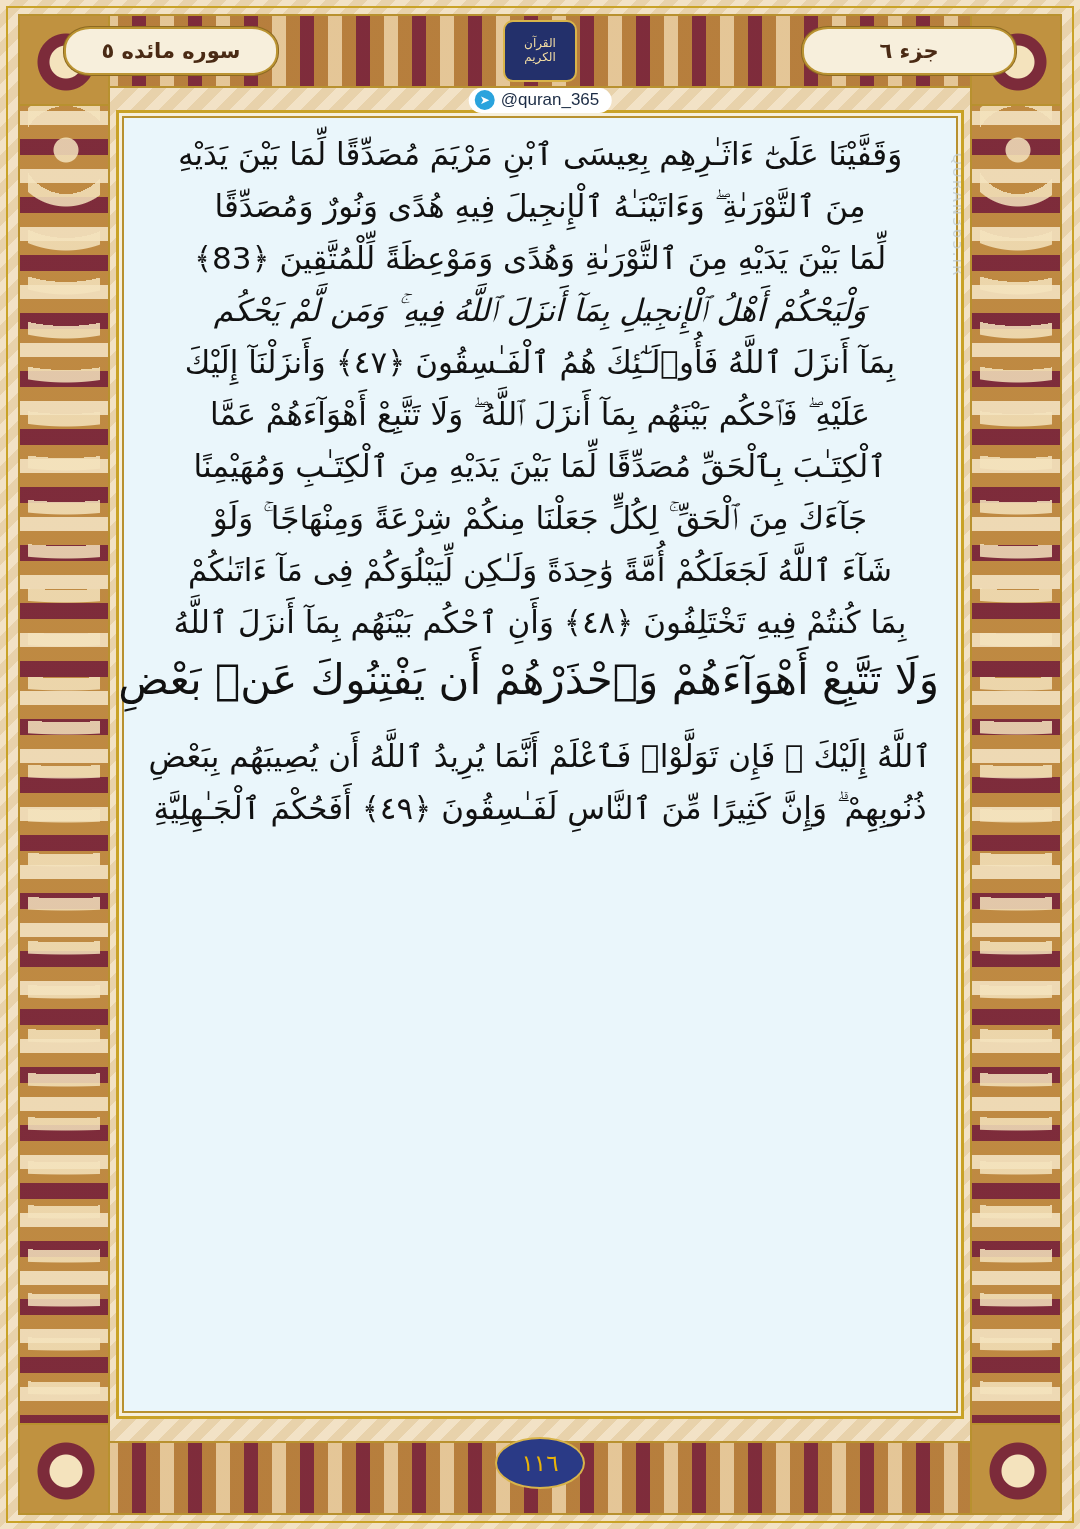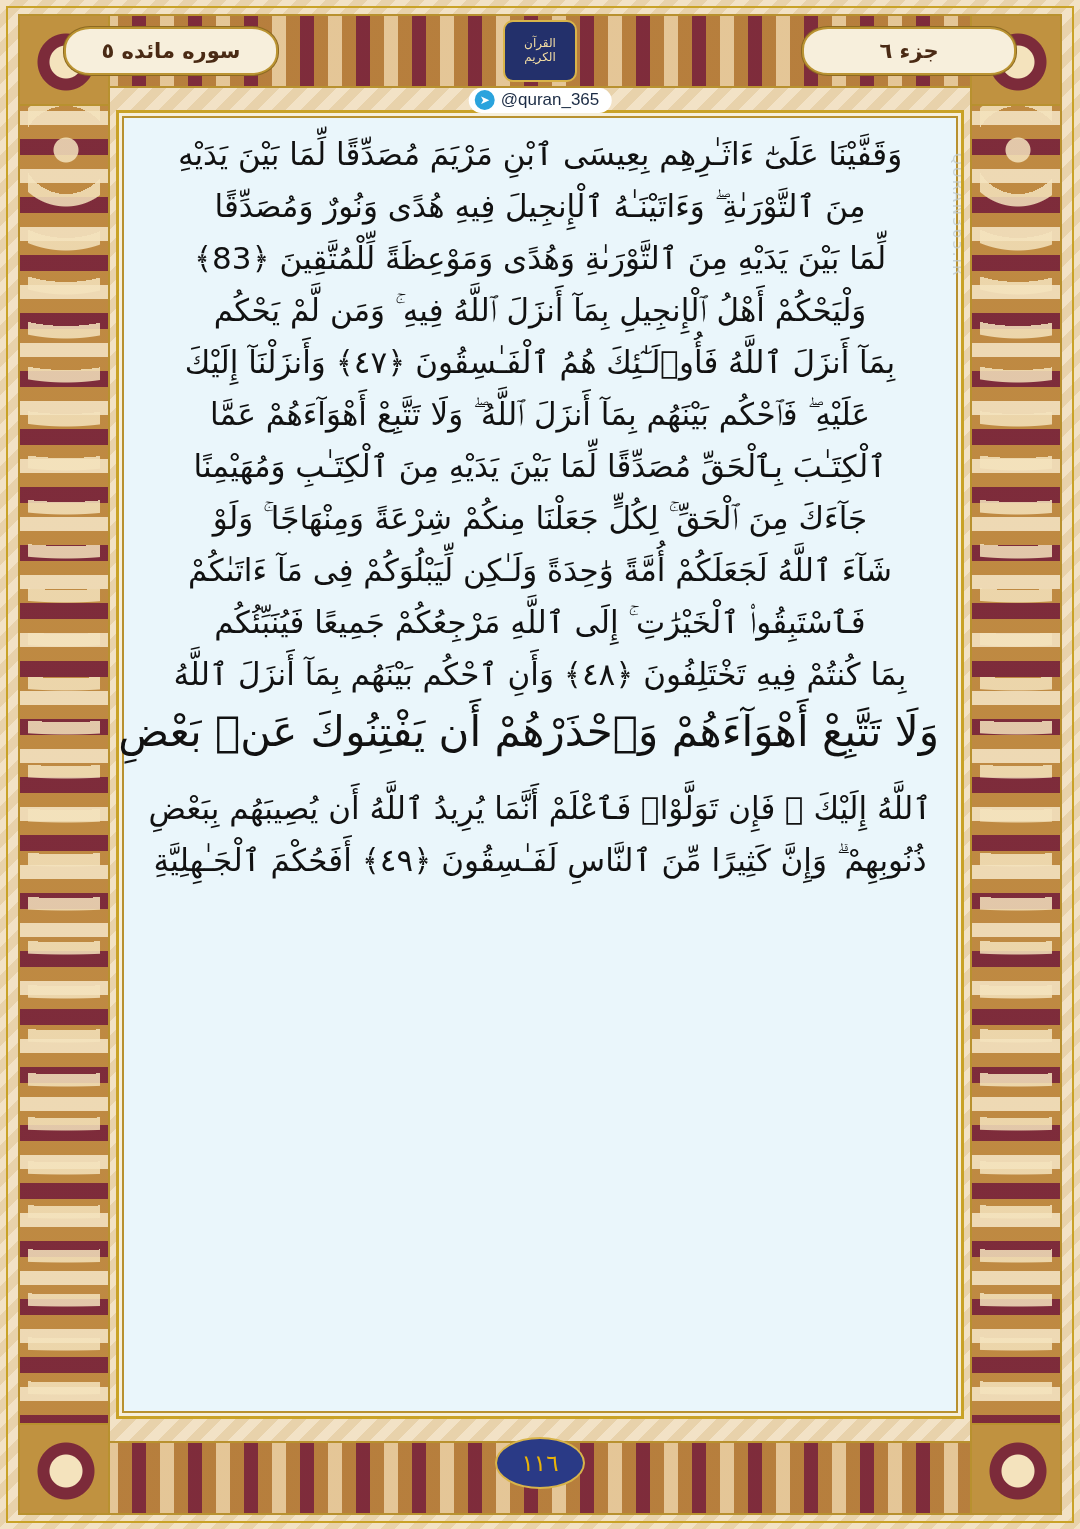--- a/index.html
+++ b/index.html
@@ -297,27 +297,26 @@
     <span class="tg-badge">➤</span>
     <span>@quran_365</span>
   </div>
 
   <div class="text-panel">
     <div class="watermark">QURAN365.IR</div>
     <div class="ayah-lines">
         <div class="ayah-line" style="font-size: 31px;">وَقَفَّيْنَا عَلَىٰٓ ءَاثَـٰرِهِم بِعِيسَى ٱبْنِ مَرْيَمَ مُصَدِّقًا لِّمَا بَيْنَ يَدَيْهِ</div>
         <div class="ayah-line" style="font-size: 31px;">مِنَ ٱلتَّوْرَىٰةِ ۖ وَءَاتَيْنَـٰهُ ٱلْإِنجِيلَ فِيهِ هُدًى وَنُورٌ وَمُصَدِّقًا</div>
         <div class="ayah-line" style="font-size: 31px;">لِّمَا بَيْنَ يَدَيْهِ مِنَ ٱلتَّوْرَىٰةِ وَهُدًى وَمَوْعِظَةً لِّلْمُتَّقِينَ ﴿83﴾</div>
-        <div class="ayah-line" style="font-size: 31px;">وَلْيَحْكُمْ أَهْلُ ٱلْإِنجِيلِ بِمَآ أَنزَلَ ٱللَّهُ فِيهِ ۚ وَمَن لَّمْ يَحْكُم</div>
+        <div class="ayah-line" style="font-size: 31px; font-style: italic;">وَلْيَحْكُمْ أَهْلُ ٱلْإِنجِيلِ بِمَآ أَنزَلَ ٱللَّهُ فِيهِ ۚ وَمَن لَّمْ يَحْكُم</div>
         <div class="ayah-line" style="font-size: 31px;">بِمَآ أَنزَلَ ٱللَّهُ فَأُو۟لَـٰٓئِكَ هُمُ ٱلْفَـٰسِقُونَ ﴿٤٧﴾ وَأَنزَلْنَآ إِلَيْكَ</div>
         <div class="ayah-line" style="font-size: 31px;">عَلَيْهِ ۖ فَٱحْكُم بَيْنَهُم بِمَآ أَنزَلَ ٱللَّهُ ۖ وَلَا تَتَّبِعْ أَهْوَآءَهُمْ عَمَّا</div>
         <div class="ayah-line" style="font-size: 31px;">ٱلْكِتَـٰبَ بِٱلْحَقِّ مُصَدِّقًا لِّمَا بَيْنَ يَدَيْهِ مِنَ ٱلْكِتَـٰبِ وَمُهَيْمِنًا</div>
         <div class="ayah-line" style="font-size: 31px;">جَآءَكَ مِنَ ٱلْحَقِّ ۚ لِكُلٍّ جَعَلْنَا مِنكُمْ شِرْعَةً وَمِنْهَاجًا ۚ وَلَوْ</div>
         <div class="ayah-line" style="font-size: 31px;">شَآءَ ٱللَّهُ لَجَعَلَكُمْ أُمَّةً وَٰحِدَةً وَلَـٰكِن لِّيَبْلُوَكُمْ فِى مَآ ءَاتَىٰكُمْ</div>
-        <div class="ayah-line" style="font-size: 31px;">فَٱسْتَبِقُوا۟ ٱلْخَيْرَٰتِ ۚ إِلَى ٱللَّهِ مَرْجِعُكُمْ جَمِيعًا فَيُنَبِّئُكُم</div>
         <div class="ayah-line" style="font-size: 31px;">بِمَا كُنتُمْ فِيهِ تَخْتَلِفُونَ ﴿٤٨﴾ وَأَنِ ٱحْكُم بَيْنَهُم بِمَآ أَنزَلَ ٱللَّهُ</div>
         <div class="ayah-line" style="font-size: 42px;">وَلَا تَتَّبِعْ أَهْوَآءَهُمْ وَٱحْذَرْهُمْ أَن يَفْتِنُوكَ عَنۢ بَعْضِ مَآ أَنزَلَ</div>
         <div class="ayah-line" style="font-size: 31px; margin-top: 40px;">ٱللَّهُ إِلَيْكَ ۖ فَإِن تَوَلَّوْا۟ فَٱعْلَمْ أَنَّمَا يُرِيدُ ٱللَّهُ أَن يُصِيبَهُم بِبَعْضِ</div>
         <div class="ayah-line" style="font-size: 31px;">ذُنُوبِهِمْ ۗ وَإِنَّ كَثِيرًا مِّنَ ٱلنَّاسِ لَفَـٰسِقُونَ ﴿٤٩﴾ أَفَحُكْمَ ٱلْجَـٰهِلِيَّةِ</div>
       </div>
   </div>
 
   <div class="bottom-strip"></div>
   <div class="page-num">١١٦</div>
 

